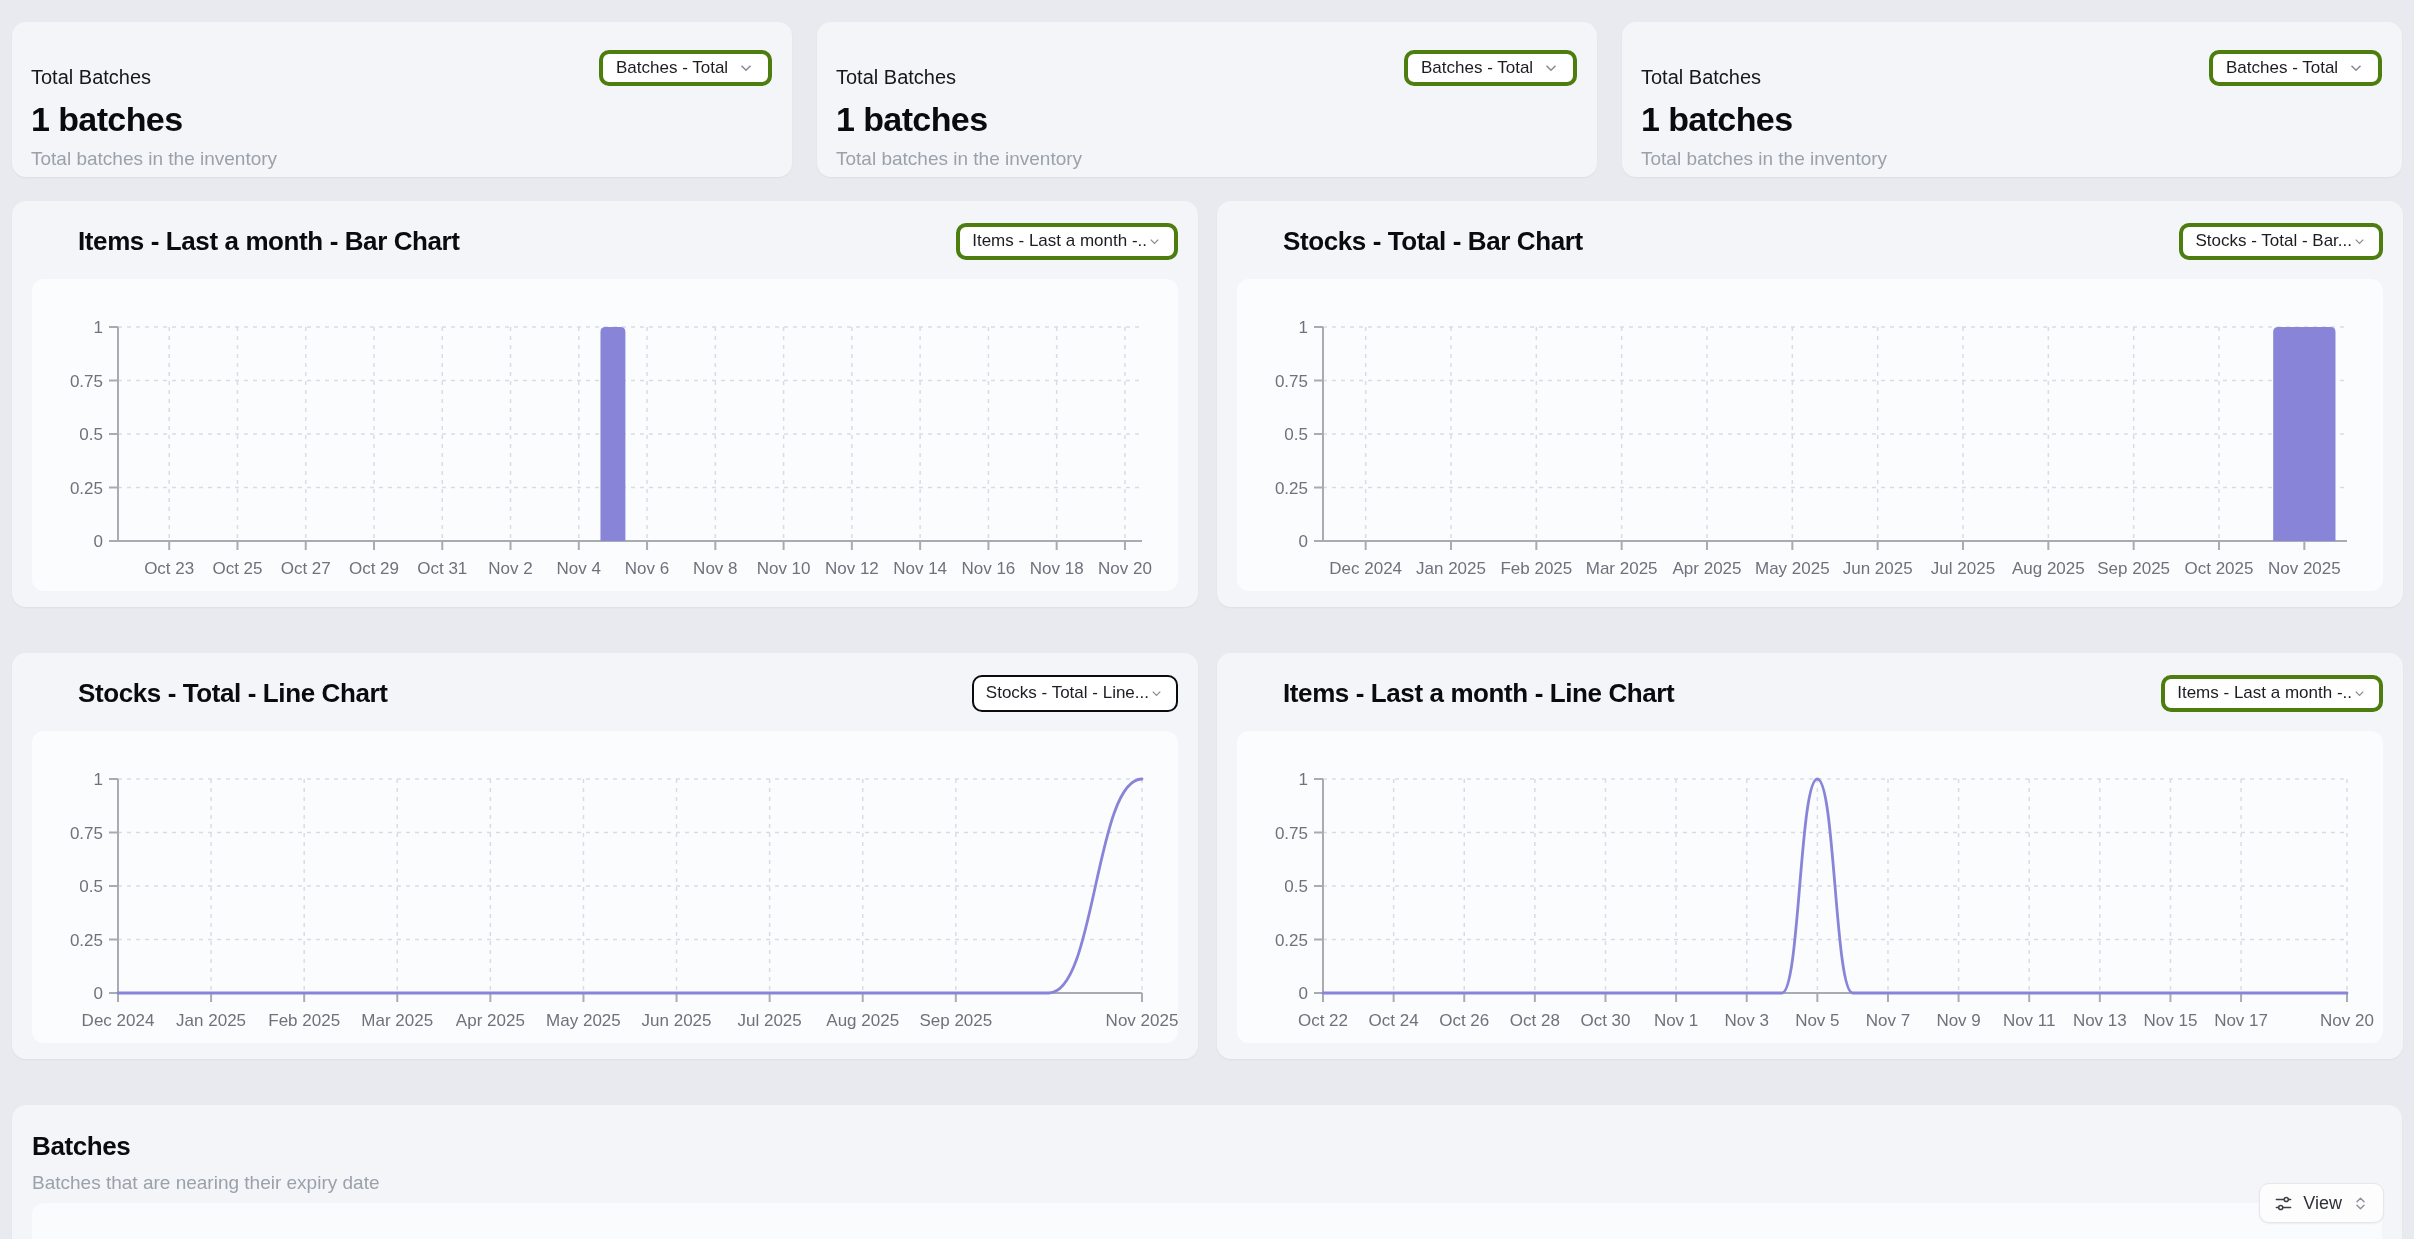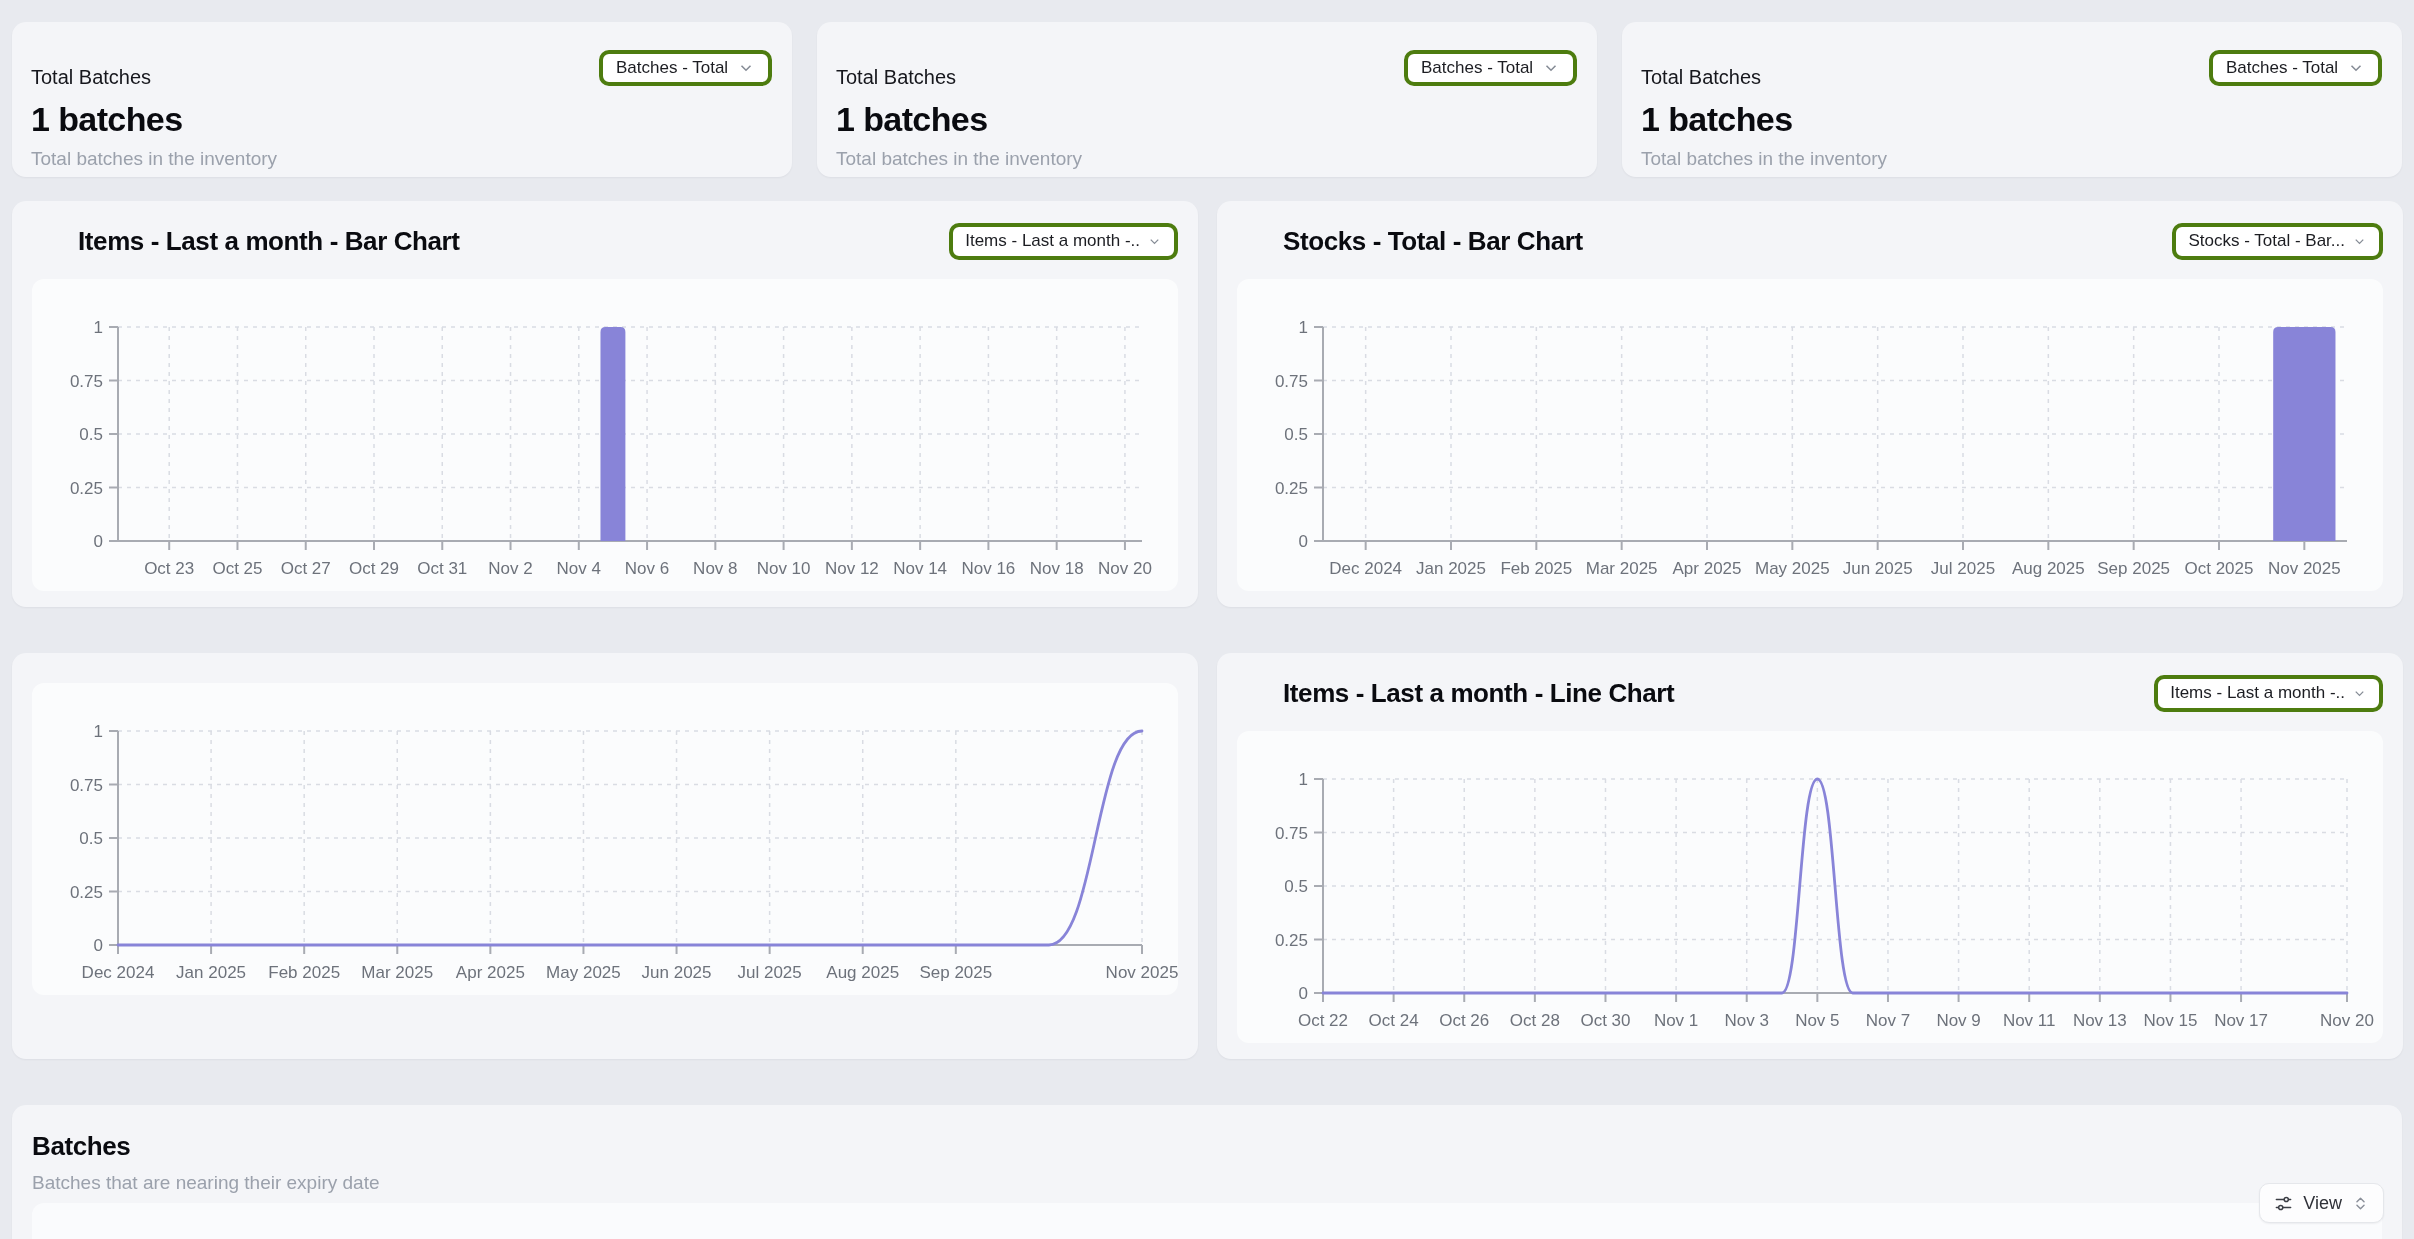--- a/index.html
+++ b/index.html
@@ -22,21 +22,21 @@
   .stat-desc { font-size:19px; color:#9ba1ac; margin-top:9px; }
   .chev { flex:0 0 auto; }
 
   
   .charts-row { display:flex; gap:19px; }
   .charts-row.first { margin-top:24px; }
   .charts-row.second { margin-top:46px; }
   .chart-card { flex:1; height:406px; padding:16px 20px 20px; }
   .chart-head { display:flex; justify-content:space-between; align-items:center; height:48px; }
   .chart-title { font-size:26px; font-weight:700; letter-spacing:-.4px; color:#0a0b10;margin-left:46px; }
-  .chart-dd { height:37px; padding:0 12px; gap:7px; }
+  .chart-dd { height:37px; padding:0 12px; }
   .chart-dd.focused { border:2px solid #0b0b0f; }
   .chart-panel { margin-top:14px; height:312px; background:#fbfcfd; border-radius:12px; }
 
   svg text { font-family:"Liberation Sans", sans-serif; font-size:17px; fill:#6d727b; }
 
   
   .batches-card { margin-top:46px; height:200px; padding:26px 20px; position:relative; }
   .batches-title { font-size:26px; font-weight:700; letter-spacing:-.4px; }
   .batches-sub { font-size:19px; color:#9ba1ac; margin-top:10px; }
   .table-panel { position:absolute; left:20px; right:20px; top:98px; height:102px;
@@ -235,20 +235,29 @@
             <text x="982" y="295" text-anchor="middle">Oct 2025</text>
             <line x1="1067.3333333333333" y1="262" x2="1067.3333333333333" y2="271" stroke="#a8abb2" stroke-width="2"></line>
             <text x="1067.3333333333333" y="295" text-anchor="middle">Nov 2025</text>
             <path d="M1036.1866666666665,262 L1036.1866666666665,53 Q1036.1866666666665,48 1041.1866666666665,48 L1093.4799999999998,48 Q1098.4799999999998,48 1098.4799999999998,53 L1098.4799999999998,262 Z" fill="#8884d8"></path>
           </svg></div>
     </section>
   </div>
 
   <div class="charts-row second">
     <section class="card chart-card">
+      <div class="chart-head">
+        <h2 class="chart-title">Stocks - Total - Line Chart</h2>
+        <button class="dd chart-dd focused">
+          <span>Stocks - Total - Line...</span>
+          <svg class="chev" width="15" height="15" viewBox="0 0 20 20">
+              <polyline points="5,7.5 10,12.5 15,7.5" fill="none" stroke="#858b95" stroke-width="1.7"></polyline>
+            </svg>
+        </button>
+      </div>
       <div class="chart-panel"><svg width="1146" height="312">
             <line x1="86" y1="208.5" x2="1110" y2="208.5" stroke="#d9dce3" stroke-width="1.5" stroke-dasharray="4 5"></line>
             <line x1="86" y1="155" x2="1110" y2="155" stroke="#d9dce3" stroke-width="1.5" stroke-dasharray="4 5"></line>
             <line x1="86" y1="101.5" x2="1110" y2="101.5" stroke="#d9dce3" stroke-width="1.5" stroke-dasharray="4 5"></line>
             <line x1="86" y1="48" x2="1110" y2="48" stroke="#d9dce3" stroke-width="1.5" stroke-dasharray="4 5"></line>
             <line x1="86" y1="48" x2="86" y2="262" stroke="#d9dce3" stroke-width="1.5" stroke-dasharray="4 5"></line>
             <line x1="179.0909090909091" y1="48" x2="179.0909090909091" y2="262" stroke="#d9dce3" stroke-width="1.5" stroke-dasharray="4 5"></line>
             <line x1="272.1818181818182" y1="48" x2="272.1818181818182" y2="262" stroke="#d9dce3" stroke-width="1.5" stroke-dasharray="4 5"></line>
             <line x1="365.27272727272725" y1="48" x2="365.27272727272725" y2="262" stroke="#d9dce3" stroke-width="1.5" stroke-dasharray="4 5"></line>
             <line x1="458.3636363636364" y1="48" x2="458.3636363636364" y2="262" stroke="#d9dce3" stroke-width="1.5" stroke-dasharray="4 5"></line>

